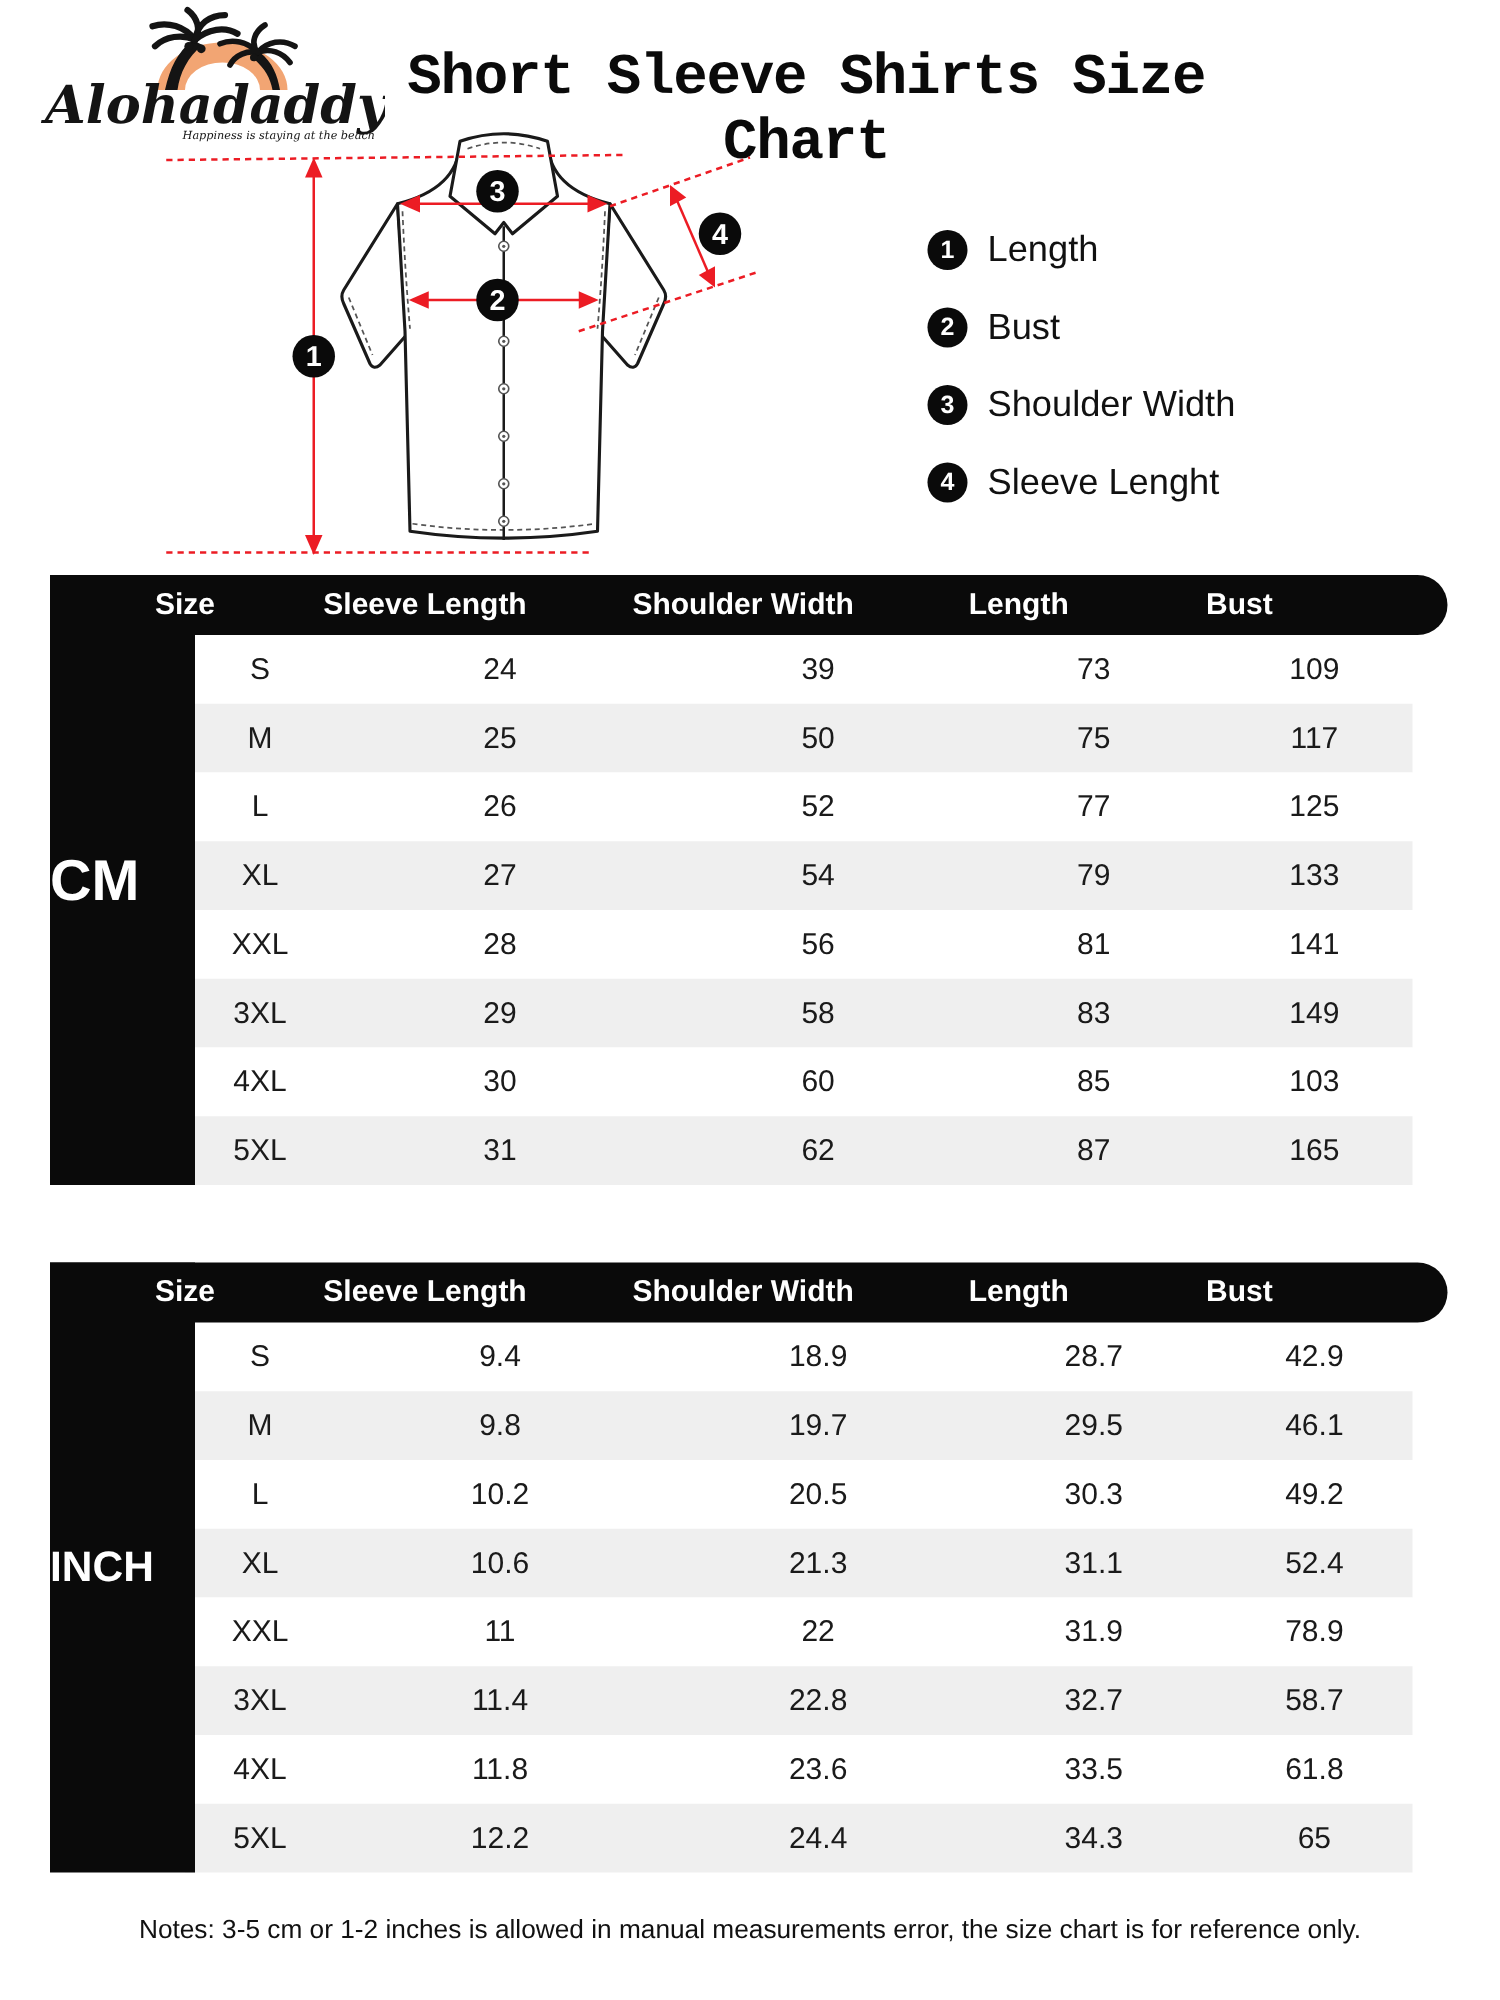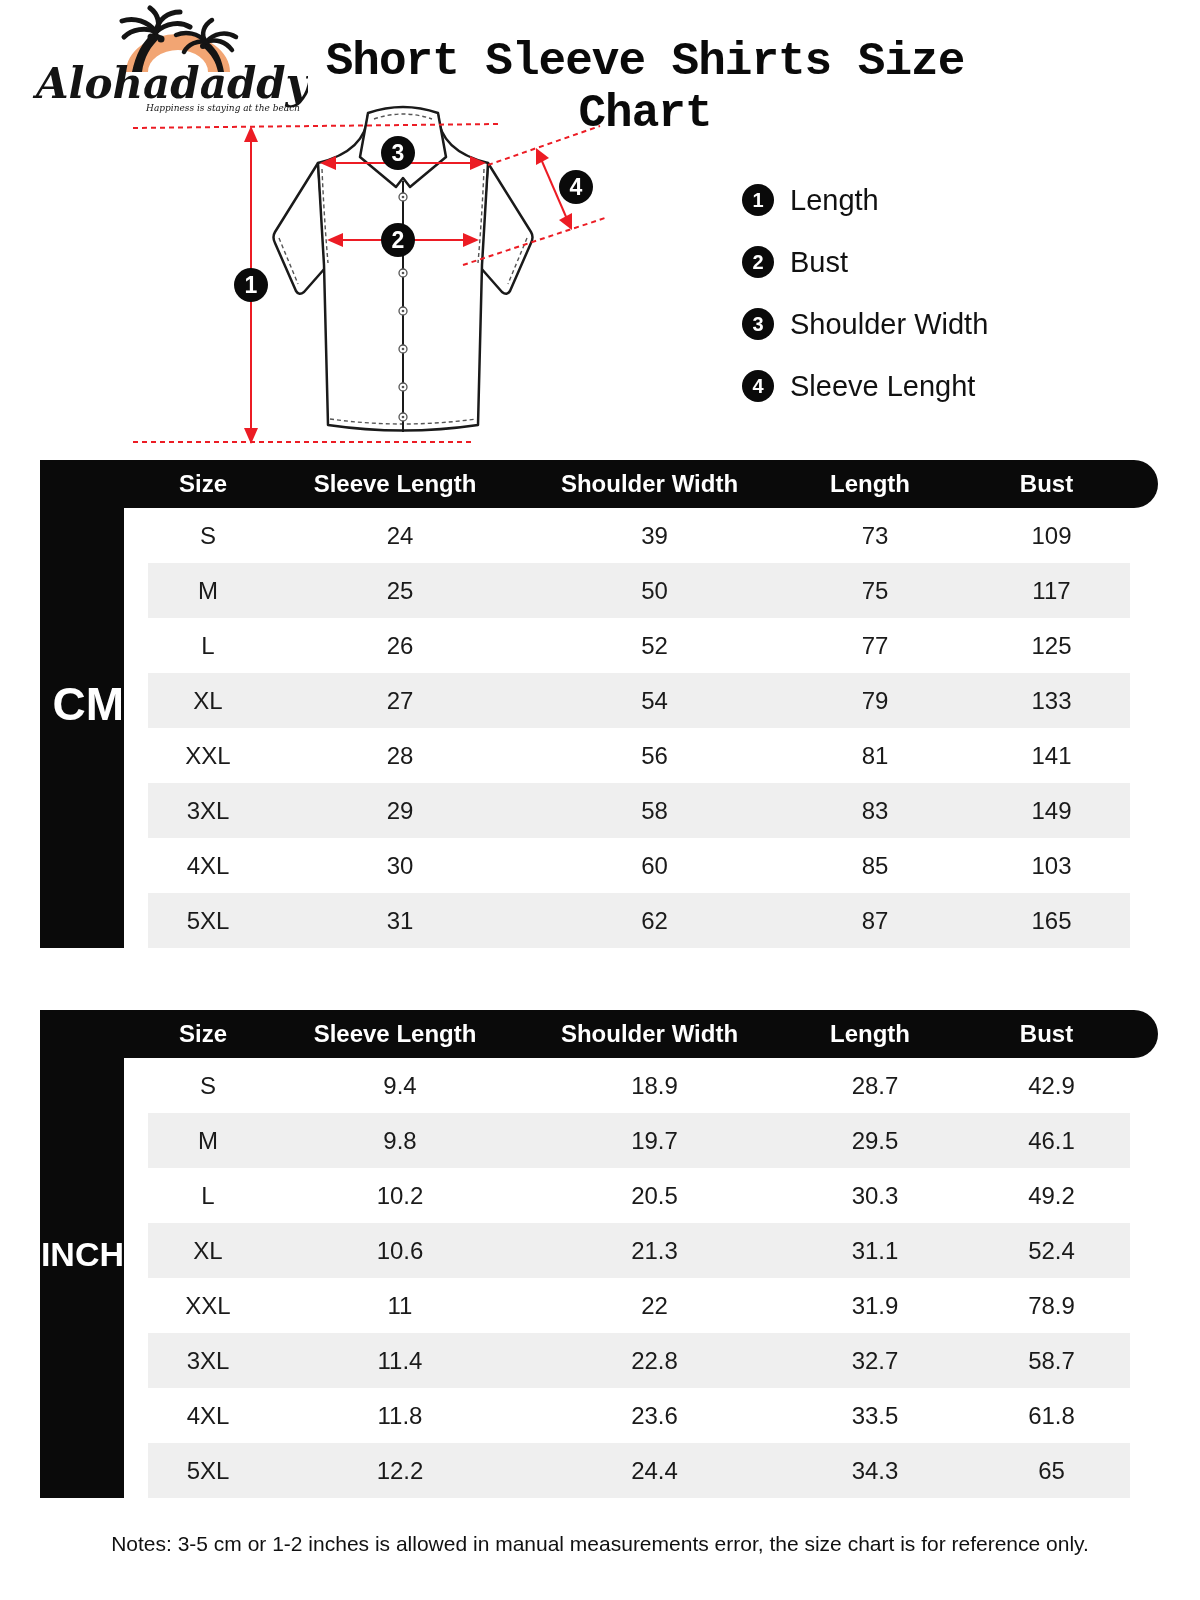--- a/index.html
+++ b/index.html
@@ -23,31 +23,31 @@
   .legend-item { display:flex; align-items:center; margin-bottom:26px; height:36px; }
   .legend-badge {
     width:32px; height:32px; border-radius:50%; background:#0a0a0a; color:#fff;
     display:flex; align-items:center; justify-content:center;
     font-size:20px; font-weight:bold; flex:0 0 32px;
   }
   .legend-label { font-size:29px; color:#111; margin-left:16px; white-space:nowrap; }
   
   .size-table { position:absolute; left:40px; width:1120px; height:488px; }
   .band {
-    position:absolute; left:0; top:0; width:84px; height:488px; background:#0a0a0a;
-    display:flex; align-items:center; justify-content:flex-end; z-index:1;
+    position:absolute; left:0; top:0; width:116px; height:488px; background:#0a0a0a;
+    display:flex; align-items:center; justify-content:flex-start; z-index:1;
   }
   .unit { color:#fff; font-weight:bold; }
   .unit-cm  { font-size:46px; }
   .unit-inch{ font-size:34px; letter-spacing:0px; }
   .thead {
     position:absolute; left:0; top:0; width:1118px; height:48px; background:#0a0a0a;
     border-radius:0 26px 26px 0; display:grid;
     grid-template-columns:120px 264px 245px 196px 157px;
-    padding-left:103px; padding-right:28px; z-index:2;
+    padding-left:48px; padding-right:28px; z-index:2;
   }
   .th { display:flex; align-items:center; justify-content:center;
         color:#fff; font-weight:bold; font-size:24px; white-space:nowrap; }
   .tbody { position:absolute; left:108px; top:48px; width:982px; }
   .trow { display:grid; grid-template-columns:120px 264px 245px 196px 157px; height:55px; background:#ffffff; }
   .trow:nth-child(even) { background:#efefef; }
   .td { display:flex; align-items:center; justify-content:center; font-size:24px; color:#1a1a1a; }
   .table-cm   { top:460px; }
   .table-inch { top:1010px; }
   

